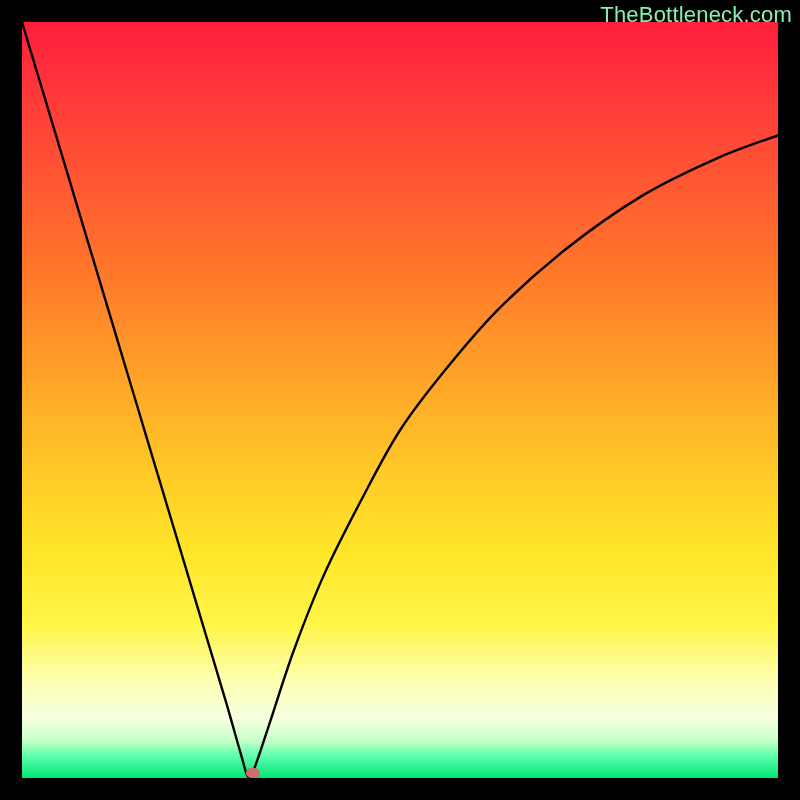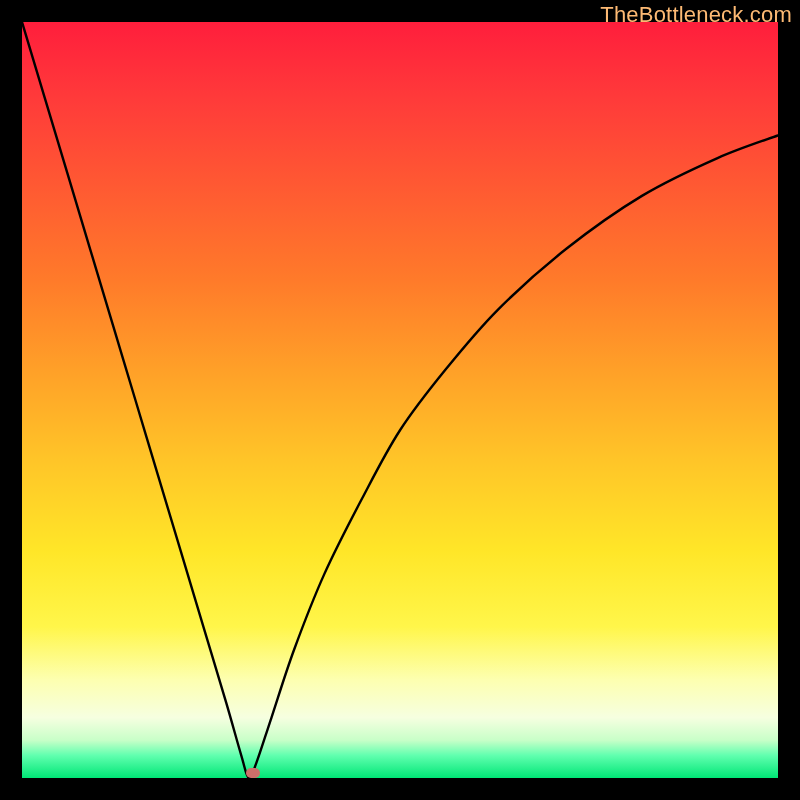--- a/index.html
+++ b/index.html
@@ -34,21 +34,21 @@
       #fdffb0 87%,
       #f6ffe0 92%,
       #c8ffc8 95%,
       #61ffaf 97%,
       #00e676 100%);
   }
   .watermark {
     position: absolute;
     top: 2px;
     right: 8px;
-    color: #fdba74;
+    color: #86efac;
     font-size: 22px;
     font-weight: 500;
     letter-spacing: 0.2px;
     z-index: 5;
   }
   svg.curve {
     position: absolute;
     inset: 0;
     width: 756px;
     height: 756px;

